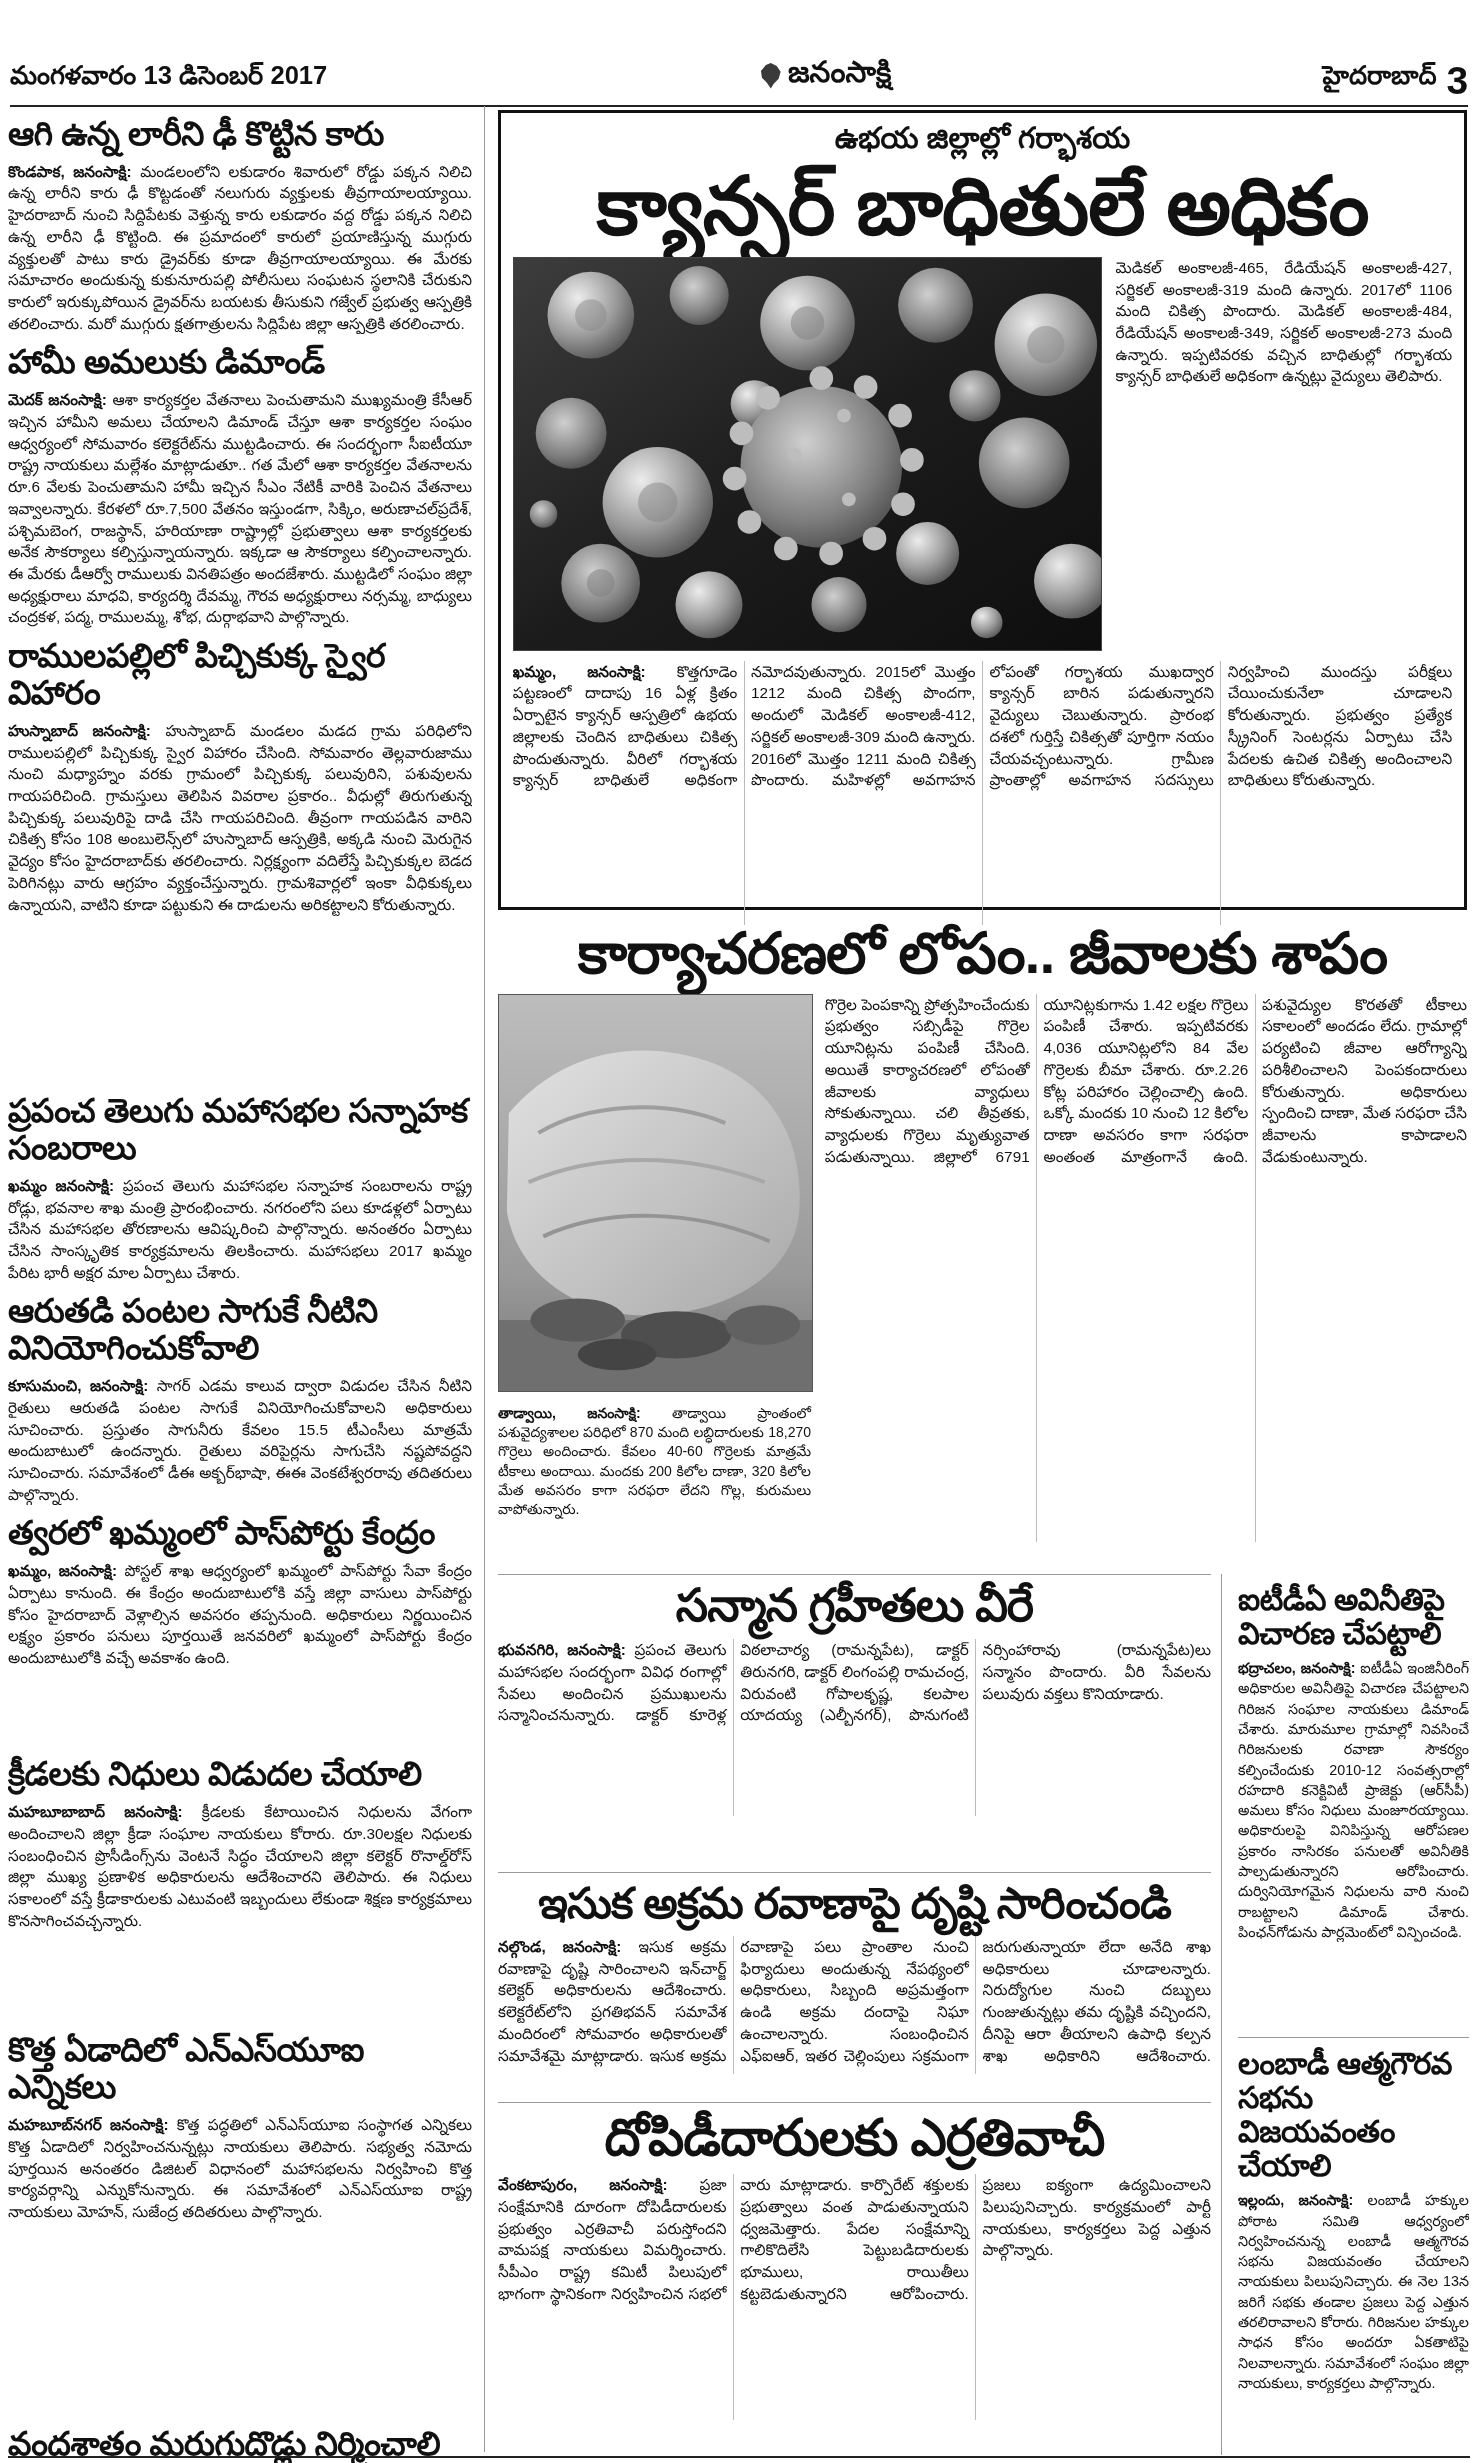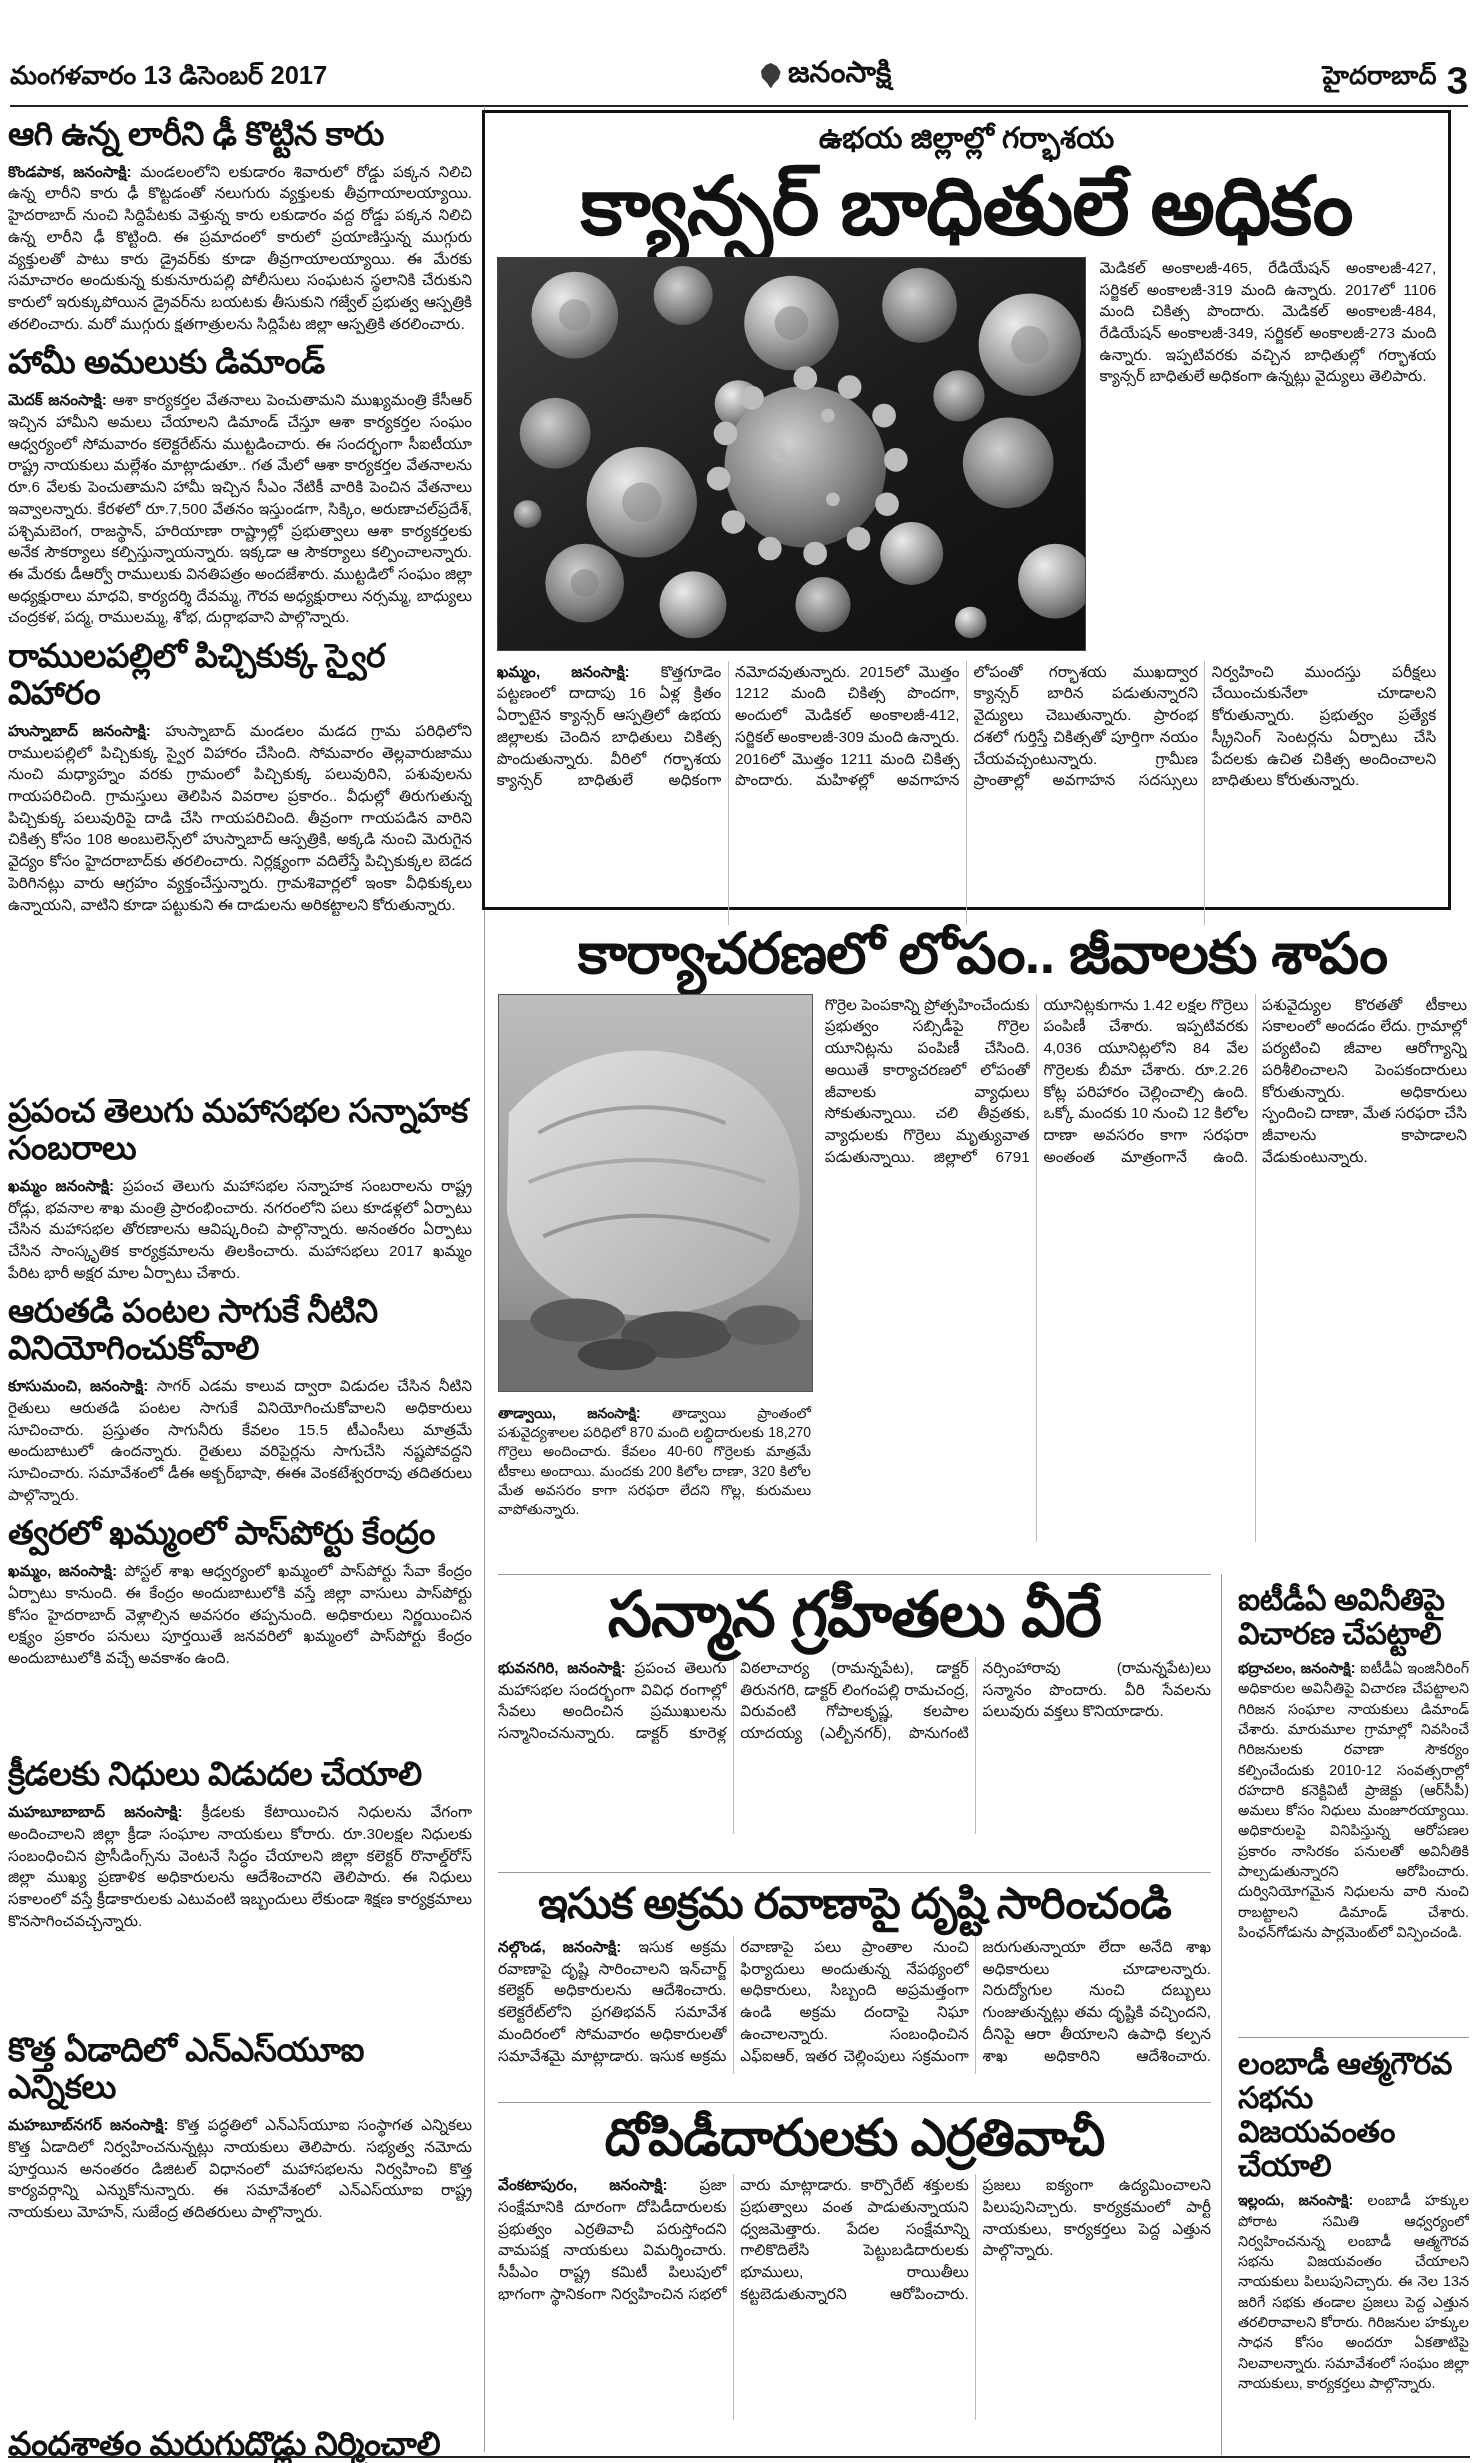--- a/index.html
+++ b/index.html
@@ -28,21 +28,21 @@
   .body-p{font-size:15.3px;line-height:1.42;text-align:justify;margin:0;}
   .body-p strong{font-weight:800;}
   
   .left-col{
     position:absolute;left:7.9px;top:106px;width:477px;bottom:11.8px;
     border-right:1px solid #999;padding-right:11.8px;box-sizing:border-box;
   }
   .art{overflow:hidden;}
   
   .lead{
-    position:absolute;left:482px;top:110px;width:969px;height:800px;
+    position:absolute;left:498px;top:110px;width:969px;height:800px;
     border:3px solid #111;box-sizing:border-box;padding:5.9px 11.8px;
   }
   .lead .kicker{font-size:29.6px;font-weight:800;text-align:center;margin-top:2px;}
   .lead h1{
     font-size:81px;font-weight:900;text-align:center;line-height:1.05;
     margin:2px 0 7.9px 0;letter-spacing:-1px;
   }
   .lead .row{display:flex;gap:13.8px;}
   .lead .photo{flex:none;width:587px;height:392px;border:1px solid #444;}
   .lead .stats{flex:1;}
@@ -62,21 +62,21 @@
   .mid .under-photo{margin-top:8px;font-size:14px;line-height:1.38;text-align:justify;}
   .mid .mid-body{
     flex:1;height:548px;overflow:hidden;
     column-count:3;column-gap:13.8px;column-rule:1px solid #bbb;
   }
   
   .sec{position:absolute;left:498px;width:713px;box-sizing:border-box;border-top:1px solid #999;overflow:hidden;}
   .sec h1{font-weight:900;text-align:center;letter-spacing:-1px;line-height:1.05;}
   .sec .cols{column-count:3;column-gap:13.8px;column-rule:1px solid #bbb;overflow:hidden;}
   .honorees{top:1574px;height:296px;}
-  .honorees h1{font-size:63px;margin:5.9px 0 9.9px 0;}
+  .honorees h1{font-size:46px;margin:5.9px 0 9.9px 0;}
   .honorees .cols{height:177px;}
   .sand{top:1872px;height:229px;}
   .sand h1{font-size:43px;margin:7.9px 0 9.9px 0;}
   .sand .cols{height:138px;}
   .redcarpet{top:2102px;height:353px;}
   .redcarpet h1{font-size:51px;margin:7.9px 0 9.9px 0;}
   .redcarpet .cols{height:246px;}
   
   .right-col{
     position:absolute;left:1221px;top:1574px;width:248px;height:881px;

